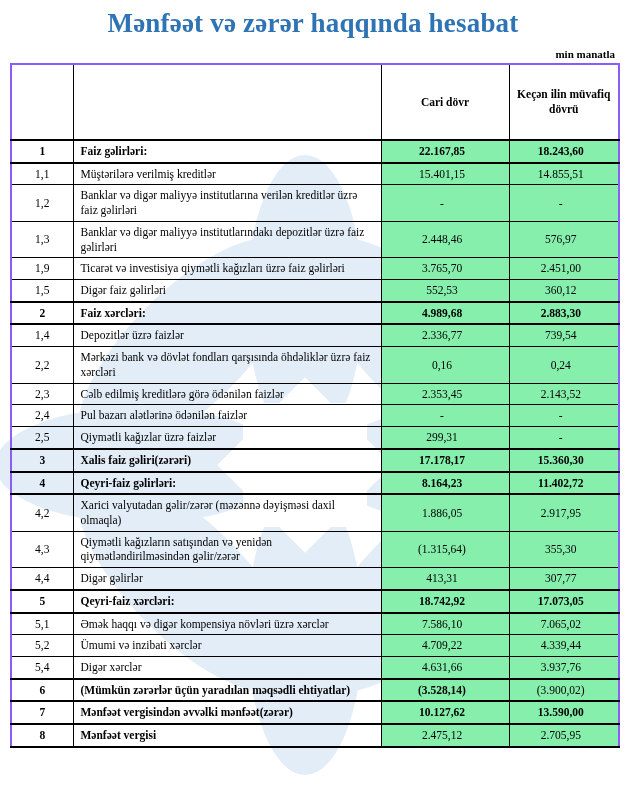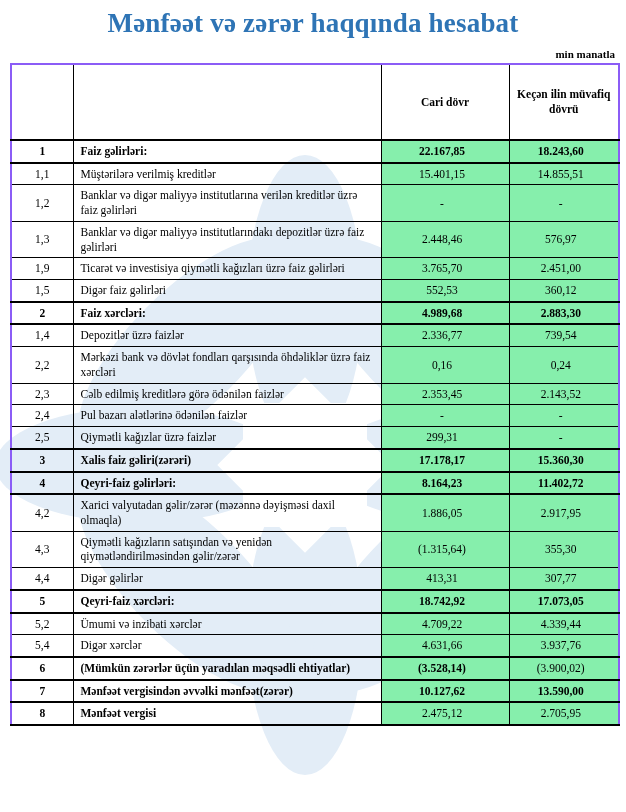--- a/index.html
+++ b/index.html
@@ -216,20 +216,26 @@
           <td class="col-val">413,31</td>
           <td class="col-val">307,77</td>
         </tr>
         <tr class="section">
           <td class="col-num b">5</td>
           <td class="col-label b">Qeyri-faiz xərcləri:</td>
           <td class="col-val b">18.742,92</td>
           <td class="col-val b">17.073,05</td>
         </tr>
         <tr>
+          <td class="col-num">5,1</td>
+          <td class="col-label">Əmək haqqı və digər kompensiya növləri üzrə xərclər</td>
+          <td class="col-val">7.586,10</td>
+          <td class="col-val">7.065,02</td>
+        </tr>
+        <tr>
           <td class="col-num">5,2</td>
           <td class="col-label">Ümumi və inzibati xərclər</td>
           <td class="col-val">4.709,22</td>
           <td class="col-val">4.339,44</td>
         </tr>
         <tr>
           <td class="col-num">5,4</td>
           <td class="col-label">Digər xərclər</td>
           <td class="col-val">4.631,66</td>
           <td class="col-val">3.937,76</td>

